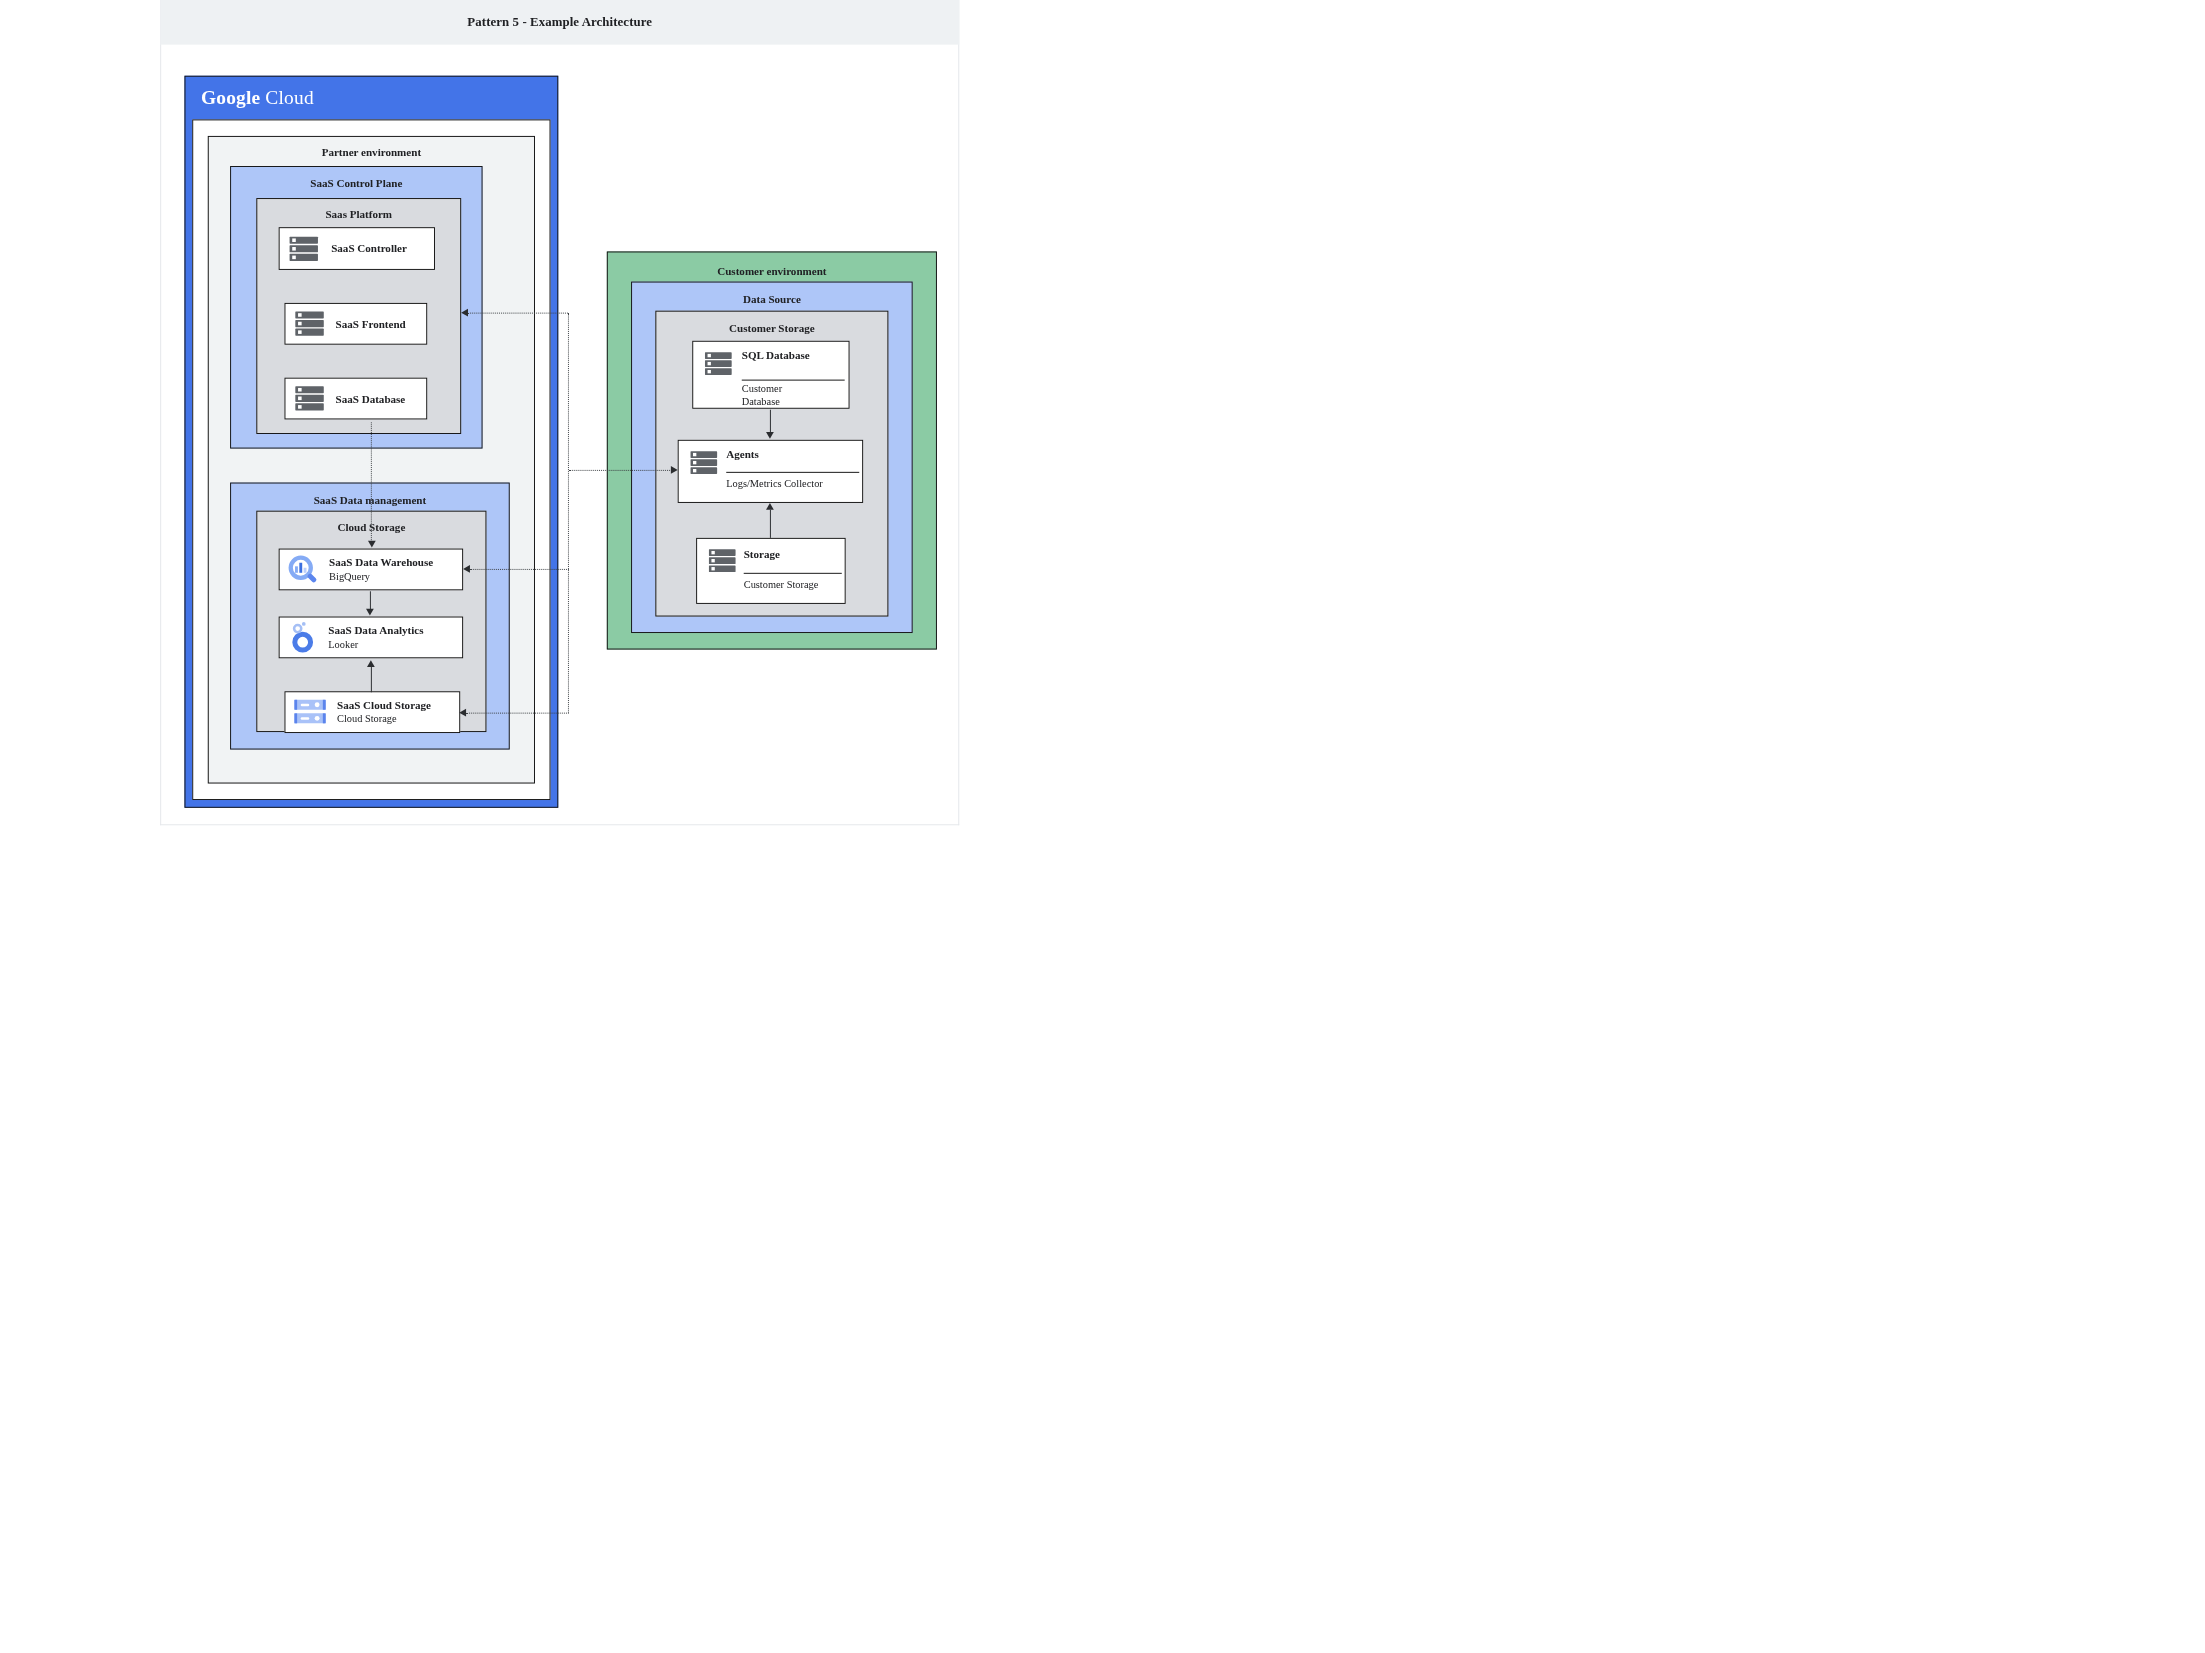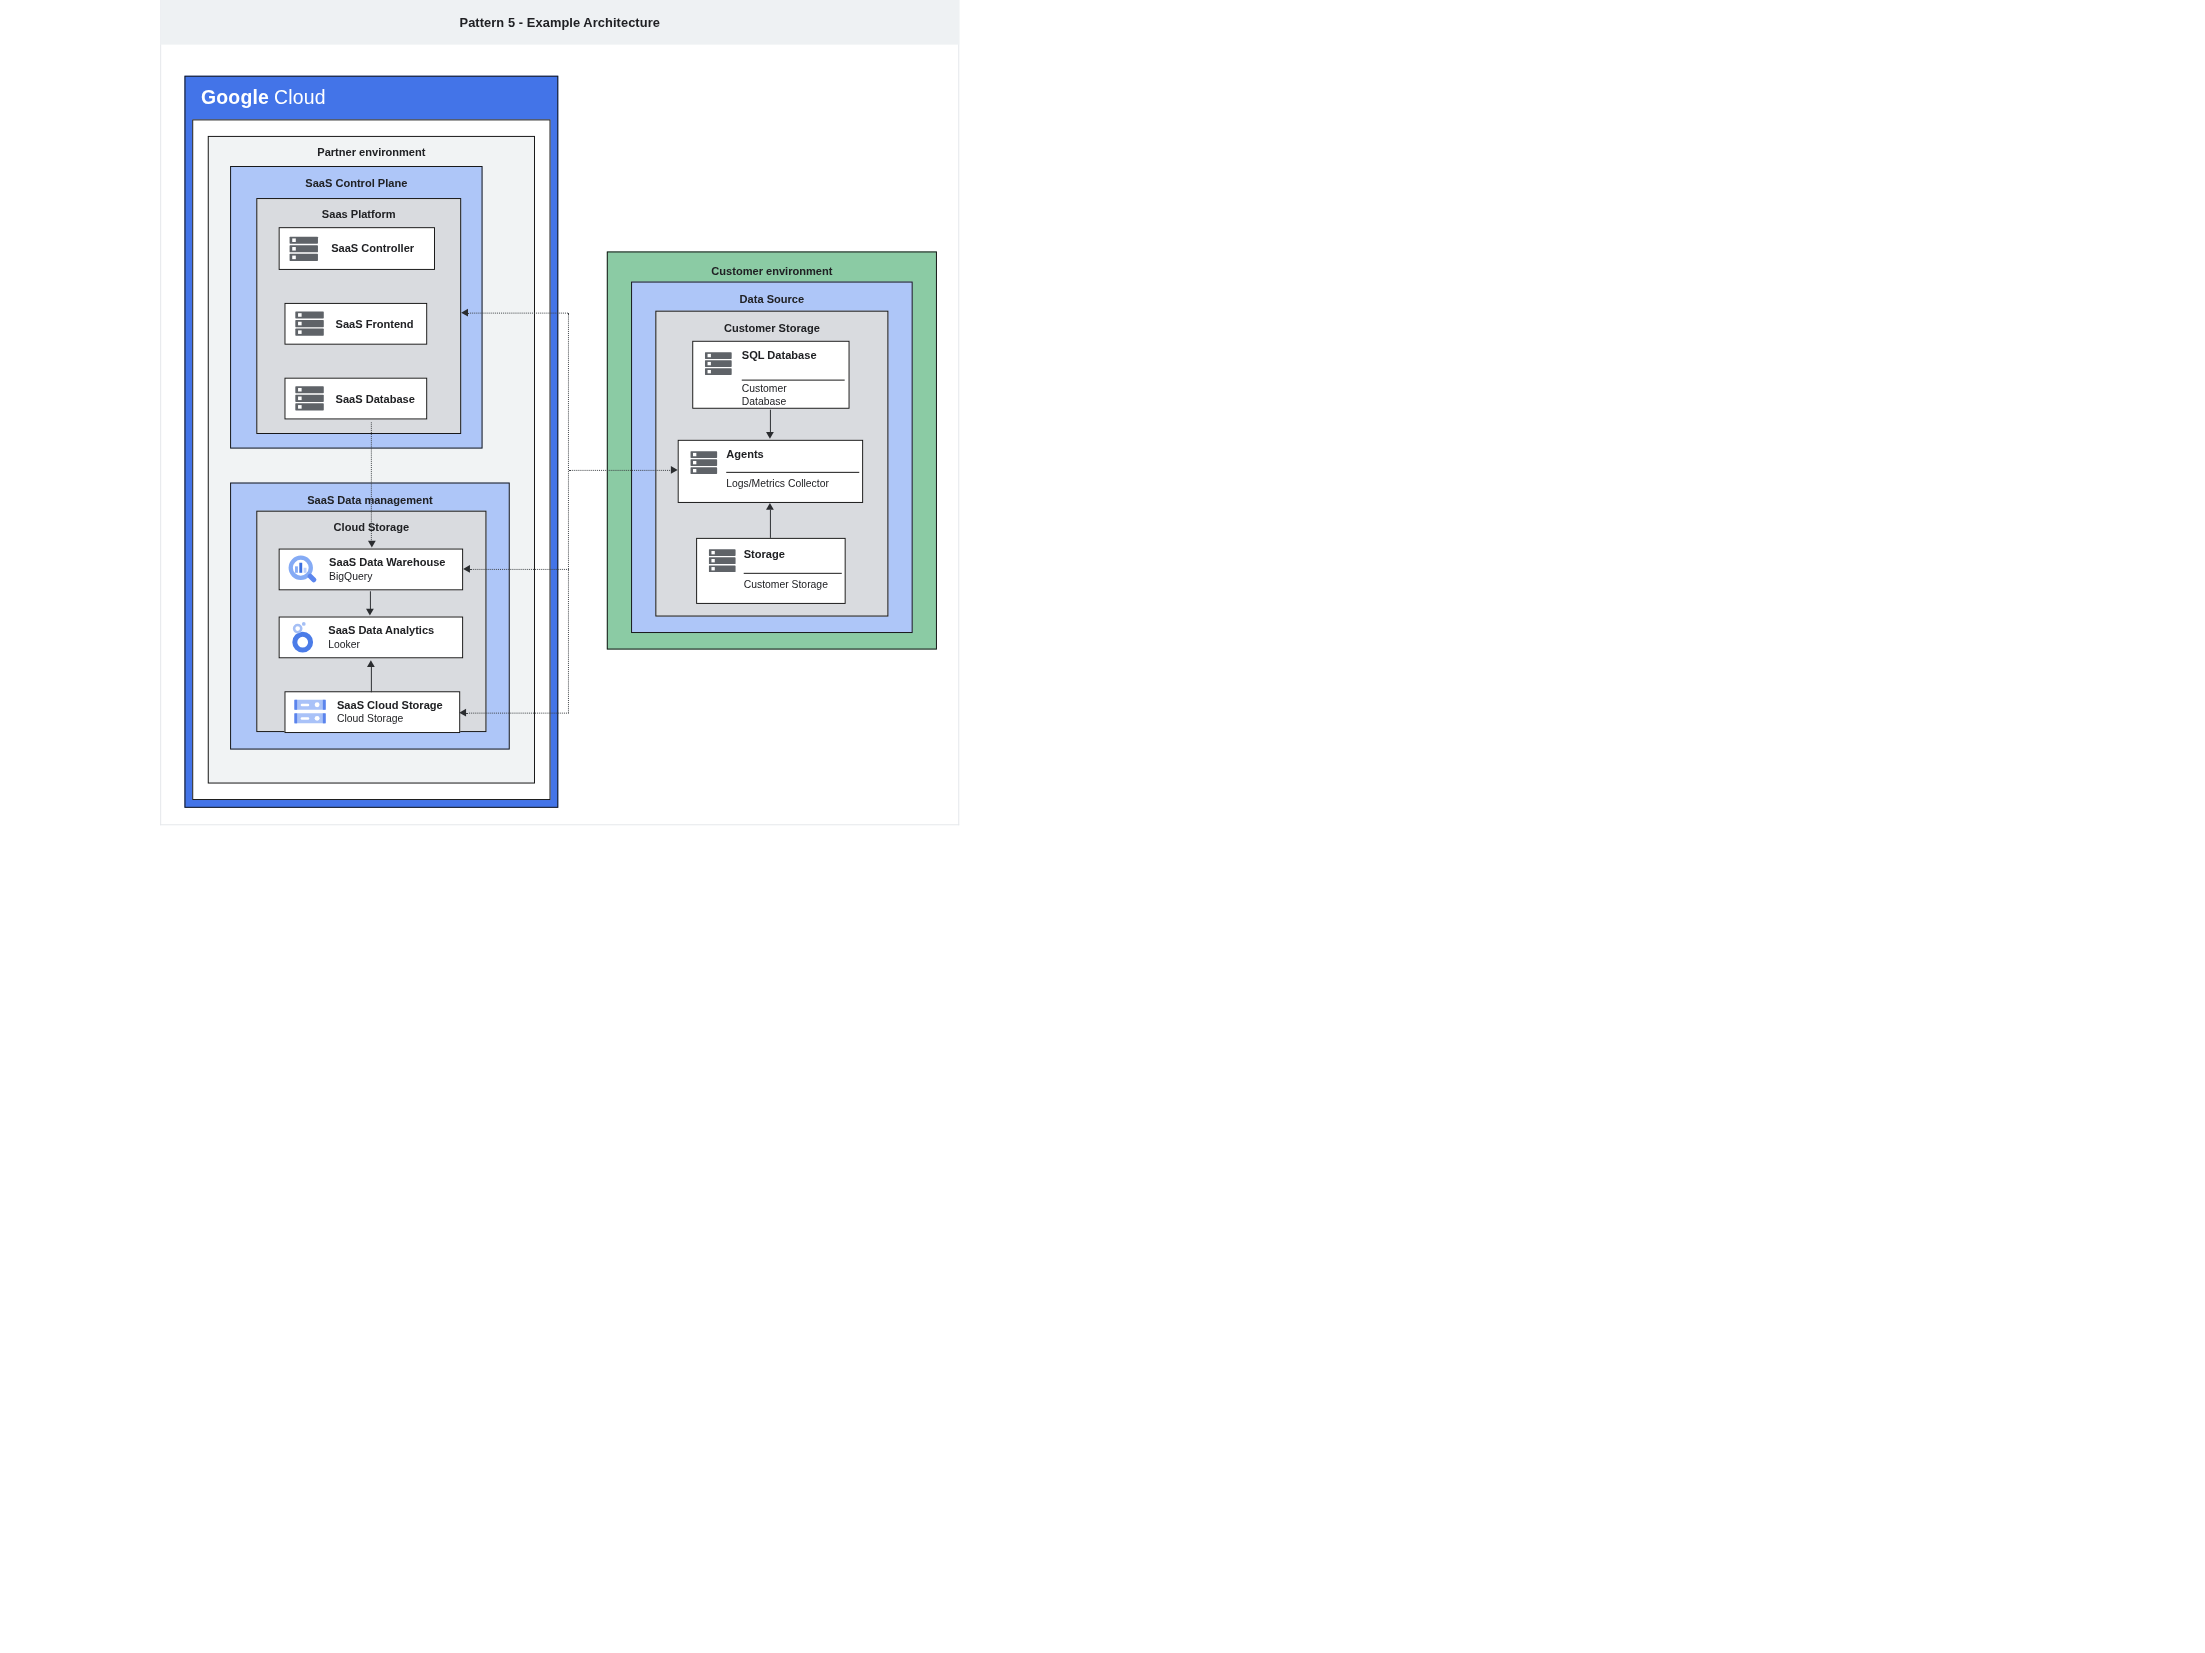--- a/index.html
+++ b/index.html
@@ -1,17 +1,17 @@
 <!DOCTYPE html>
 <html style="font-size:11.8px"><head>
 <meta charset="utf-8">
 <style>
   html,body{margin:0;padding:0;background:#ffffff;}
   body{font-family:"Liberation Sans", sans-serif;color:#202124;width:1103px;height:827px;overflow:hidden;}
-  .viewport{position:relative;width:1103px;height:827px;}
+  .viewport{position:relative;width:1103px;height:827px;font-family:Liberation Serif, serif;}
   .stage{position:absolute;left:0;top:0;width:1136px;height:852px;transform:scale(0.9709);transform-origin:0 0;}
   .abs{position:absolute;box-sizing:border-box;}
   .page{background:#ffffff;border-left:1.5px solid #e4e7ea;border-right:1.5px solid #e4e7ea;border-bottom:1.5px solid #e4e7ea;}
   .titleband{background:#eef1f3;display:flex;align-items:center;justify-content:center;}
   .titleband .t{font-weight:bold;font-size:13.2px;letter-spacing:0.1px;}
   .frame{border:1.5px solid #141414;}
   .gc{background:#4374e8;}
   .gc-logo{position:absolute;left:16px;top:9.6px;color:#ffffff;font-size:20px;letter-spacing:0.2px;white-space:nowrap;}
   .gc-logo .g{font-weight:bold;}
   .gc-logo .c{font-weight:normal;margin-left:5.1px;}

